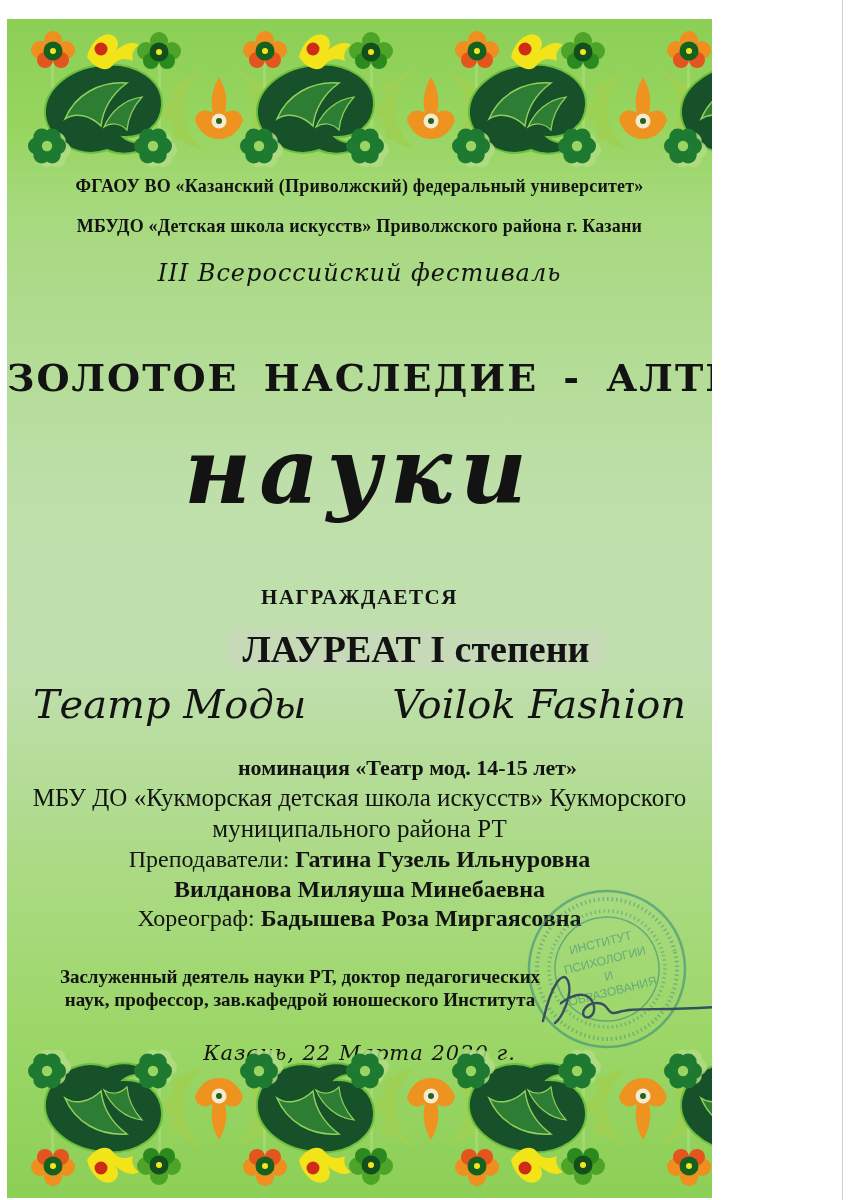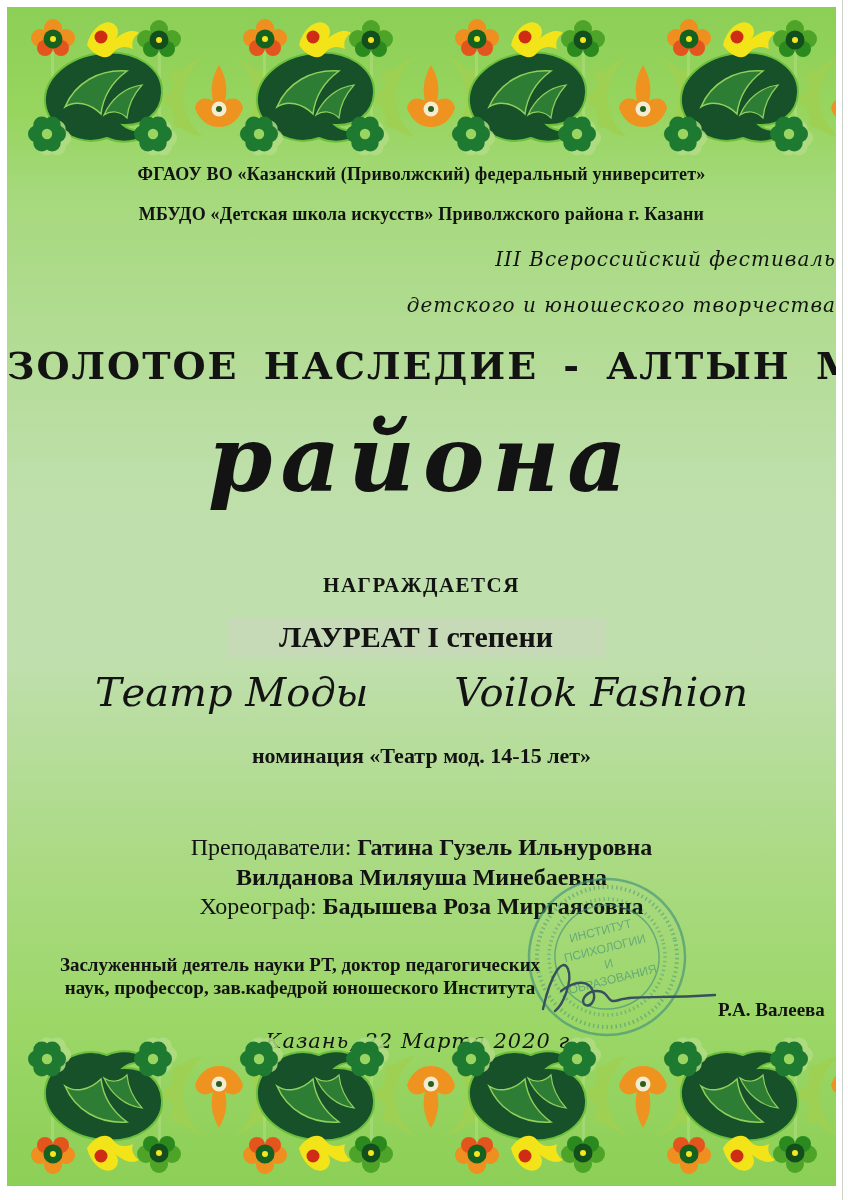--- a/index.html
+++ b/index.html
@@ -1,39 +1,39 @@
 <!DOCTYPE html>
 <html><head>
 <meta charset="utf-8">
 <style>
   html,body{margin:0;padding:0;}
   .page{position:relative;width:848px;height:1200px;background:#ffffff;overflow:hidden;
         font-family:"Liberation Serif",serif;color:#131313;}
   .scan-line{position:absolute;right:5px;top:0;width:1px;height:100%;background:#ccd2ca;}
-  .cert{position:absolute;left:7px;top:7px;width:829px;height:1179px;overflow:hidden;
+  .cert{position:absolute;left:7px;top:19px;width:705px;height:1179px;overflow:hidden;
         background:linear-gradient(180deg,#8ccf56 0%,#97d55f 9%,#a6d97d 16%,#bedfaa 40%,
                    #c0dfae 55%,#aBDa84 72%,#9cd768 86%,#8ccf56 100%);}
   .border-svg{position:absolute;left:0;width:829px;height:150px;display:block;}
   .border-top{top:0;}
   .border-bottom{bottom:0;transform:scaleY(-1);}
   .tline{position:absolute;left:0;width:100%;text-align:center;white-space:nowrap;}
   .b{font-weight:bold;}
   .script{font-family:"DejaVu Serif",serif;font-style:italic;}
   .org{font-size:18px;font-weight:bold;letter-spacing:.2px;}
-  .fest{font-size:20px;letter-spacing:1px;text-align:right;}
+  .fest{font-size:24px;letter-spacing:1px;}
   .gold{font-size:38px;font-weight:bold;letter-spacing:2px;word-spacing:10px;
         font-family:"DejaVu Serif",serif;}
   .diplom{font-size:92px;font-weight:bold;font-style:italic;letter-spacing:8px;
           font-family:"DejaVu Serif",serif;line-height:1;}
   .awarded{font-size:21px;font-weight:bold;letter-spacing:1.5px;text-align:center;}
   .band{position:absolute;left:220px;top:610px;width:378px;height:40px;background:#c7dab8;
-        text-align:center;line-height:40px;font-size:30px;font-weight:bold;}
+        text-align:center;line-height:40px;font-size:38px;font-weight:bold;}
   .recipient{font-size:40px;}
   .recipient .gap{display:inline-block;width:86px;}
-  .nomin{font-size:22px;font-weight:bold;}
+  .nomin{font-size:22px;font-weight:bold;margin-left:48px;}
   .school{font-size:25px;}
   .teach{font-size:24px;}
   .left-block{position:absolute;left:43px;top:946px;width:500px;text-align:center;
               font-size:19px;font-weight:bold;line-height:23px;}
   .sig-name{position:absolute;left:711px;top:992px;font-size:19px;font-weight:bold;}
   .date{font-size:21px;letter-spacing:1px;}
   .stamp-svg{position:absolute;left:505px;top:855px;width:190px;height:190px;opacity:.62;}
   .sign-svg{position:absolute;left:530px;top:940px;width:185px;height:80px;}
 </style>
 </head>
@@ -122,31 +122,32 @@
           <use href="#tile" transform="translate(424,0)"></use>
           <use href="#tile" transform="translate(636,0)"></use>
         </g>
       </defs>
       <use href="#bandgroup"></use>
     </svg>
 
     <div class="tline org" style="top:157px;">ФГАОУ ВО «Казанский (Приволжский) федеральный университет»</div>
     <div class="tline org" style="top:197px;">МБУДО «Детская школа искусств» Приволжского района г. Казани</div>
     <div class="tline script fest" style="top:240px;">III Всероссийский фестиваль</div>
-    <div class="tline script fest" style="top:286px;">детского и юношеского творчества</div>
     <div class="tline gold" style="top:336px;">ЗОЛОТОЕ НАСЛЕДИЕ - АЛТЫН МИРАС</div>
 
-    <div class="tline diplom" style="top:406px;">района</div>
+    <div class="tline diplom" style="top:406px;">науки</div>
 
     <div class="tline awarded" style="top:566px;">НАГРАЖДАЕТСЯ</div>
     <div class="band">ЛАУРЕАТ I степени</div>
     <div class="tline script recipient" style="top:662px;">
       <span>Театр Моды</span><span class="gap"></span><span>Voilok Fashion</span>
     </div>
     <div class="tline nomin" style="top:736px;">номинация «Театр мод. 14-15 лет»</div>
+    <div class="tline school" style="top:765px;">МБУ ДО «Кукморская детская школа искусств» Кукморского</div>
+    <div class="tline school" style="top:796px;">муниципального района РТ</div>
     <div class="tline teach" style="top:827px;">
       <span>Преподаватели:</span>
       <span class="b">Гатина Гузель Ильнуровна</span>
     </div>
     <div class="tline teach b" style="top:857px;">Вилданова Миляуша Минебаевна</div>
     <div class="tline teach" style="top:886px;">
       <span>Хореограф:</span>
       <span class="b">Бадышева Роза Миргаясовна</span>
     </div>
 

